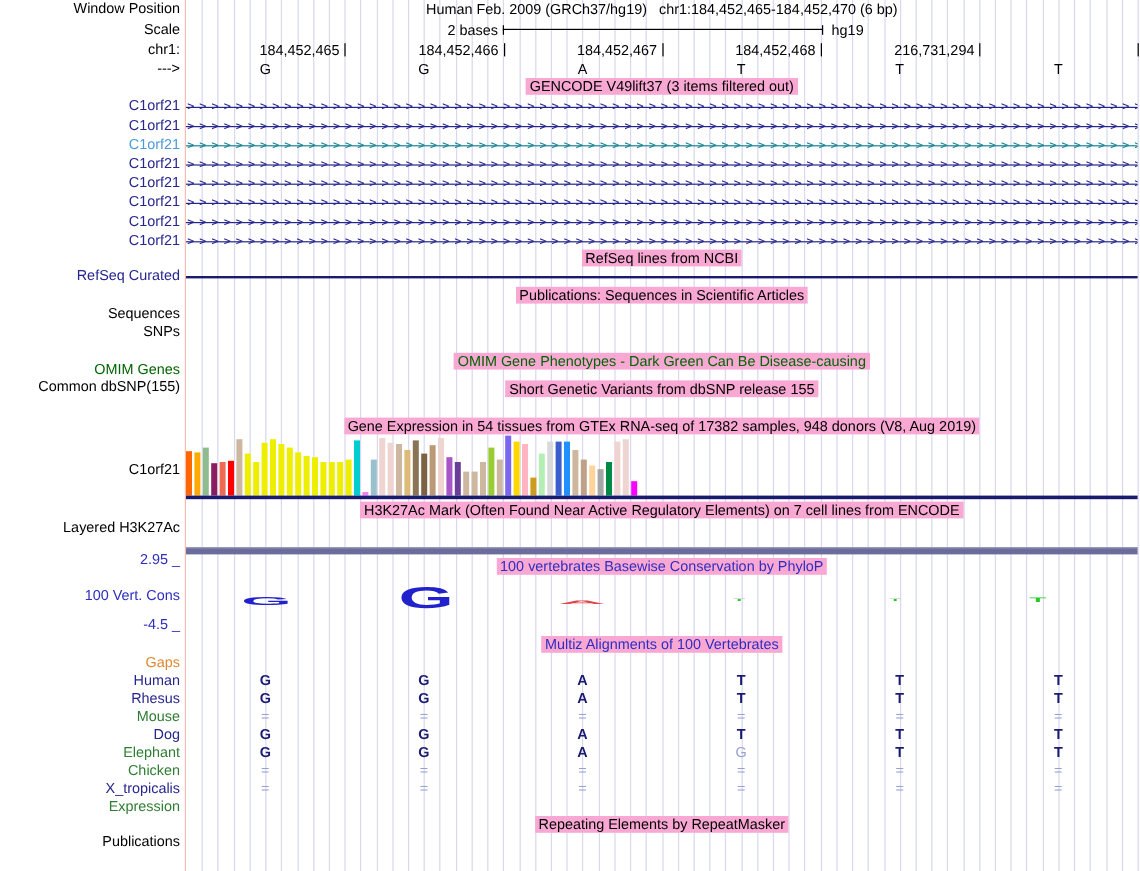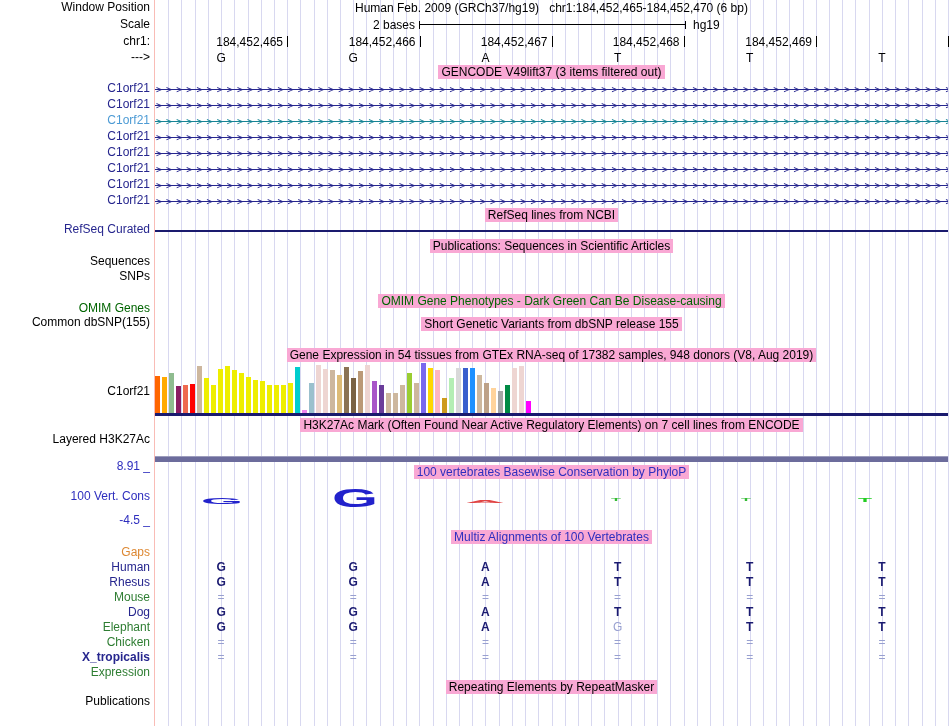--- a/index.html
+++ b/index.html
@@ -111,21 +111,21 @@
 <div class="lbl black" style="top:35px">chr1:</div>
 <div id="ruler">
     <div class="ruler-num" style="left: 175px; top: 35px; width: 108px;">184,452,465</div>
     <div class="tick" style="left: 287px; top: 36px; height: 11px;"></div>
     <div class="ruler-num" style="left: 307.5px; top: 35px; width: 108px;">184,452,466</div>
     <div class="tick" style="left: 419.5px; top: 36px; height: 11px;"></div>
     <div class="ruler-num" style="left: 439.5px; top: 35px; width: 108px;">184,452,467</div>
     <div class="tick" style="left: 551.5px; top: 36px; height: 11px;"></div>
     <div class="ruler-num" style="left: 571.5px; top: 35px; width: 108px;">184,452,468</div>
     <div class="tick" style="left: 683.5px; top: 36px; height: 11px;"></div>
-    <div class="ruler-num" style="left: 704px; top: 35px; width: 108px;">184,452,469</div>
+    <div class="ruler-num" style="left: 704px; top: 35px; width: 108px;">216,731,294</div>
     <div class="tick" style="left: 816px; top: 36px; height: 11px;"></div>
     <div class="tick" style="left: 948px; top: 36px; height: 11px;"></div>
   </div>
 
 <div class="lbl black" style="top:51px">---&gt;</div>
 <div id="baseRow">
     <div class="base-letter" style="left: 221.083px; top: 51px;">G</div>
     <div class="base-letter" style="left: 353.25px; top: 51px;">G</div>
     <div class="base-letter" style="left: 485.417px; top: 51px;">A</div>
     <div class="base-letter" style="left: 617.583px; top: 51px;">T</div>
@@ -248,21 +248,21 @@
     <div class="gtex-bar" style="background: rgb(238, 213, 210); height: 45px;"></div>
     <div class="gtex-bar" style="background: rgb(238, 213, 210); height: 47px;"></div>
     <div class="gtex-bar" style="background: rgb(255, 0, 255); height: 12px;"></div>
   </div>
 <div class="sep-navy" style="top:413px;height:3px"></div>
 
 <div class="ctitle black" style="top:419px"><span>H3K27Ac Mark (Often Found Near Active Regulatory Elements) on 7 cell lines from ENCODE</span></div>
 <div class="lbl black" style="top:433px">Layered H3K27Ac</div>
 <div class="slate-bar" style="top:456px"></div>
 
-<div class="lbl blue" style="top:460px">8.91 _</div>
+<div class="lbl blue" style="top:460px">2.95 _</div>
 <div class="ctitle blue" style="top:466px"><span>100 vertebrates Basewise Conservation by PhyloP</span></div>
 <div class="lbl blue" style="top:490px">100 Vert. Cons</div>
 <div class="lbl blue" style="top:514px">-4.5 _</div>
 <svg class="overlay" id="phylopSvg" width="950" height="726">
     <text x="222" y="504" text-anchor="middle" textLength="42" lengthAdjust="spacingAndGlyphs" font-size="9.7" font-family="&quot;Liberation Sans&quot;,sans-serif" font-weight="bold" fill="#2222CC">G</text>
     <text x="355" y="507" text-anchor="middle" textLength="46" lengthAdjust="spacingAndGlyphs" font-size="25.0" font-family="&quot;Liberation Sans&quot;,sans-serif" font-weight="bold" fill="#2222CC">G</text>
     <text x="485" y="503" text-anchor="middle" textLength="40" lengthAdjust="spacingAndGlyphs" font-size="4.2" font-family="&quot;Liberation Sans&quot;,sans-serif" font-weight="bold" fill="#E04444">A</text>
     <text x="616" y="501" text-anchor="middle" textLength="10" lengthAdjust="spacingAndGlyphs" font-size="2.8" font-family="&quot;Liberation Sans&quot;,sans-serif" font-weight="bold" fill="#33BB33">T</text>
     <text x="746" y="501" text-anchor="middle" textLength="10" lengthAdjust="spacingAndGlyphs" font-size="2.8" font-family="&quot;Liberation Sans&quot;,sans-serif" font-weight="bold" fill="#33BB33">T</text>
     <text x="865" y="502" text-anchor="middle" textLength="14" lengthAdjust="spacingAndGlyphs" font-size="5.6" font-family="&quot;Liberation Sans&quot;,sans-serif" font-weight="bold" fill="#22CC22">T</text>
@@ -306,21 +306,21 @@
     <div class="mz-cell mz-pale" style="left: 617.583px; top: 621px;">G</div>
     <div class="mz-cell mz-navy" style="left: 749.75px; top: 621px;">T</div>
     <div class="mz-cell mz-navy" style="left: 881.917px; top: 621px;">T</div>
     <div class="lbl" style="top: 636px; color: rgb(46, 125, 50);">Chicken</div>
     <div class="mz-cell mz-pale" style="left: 221.083px; top: 636px;">=</div>
     <div class="mz-cell mz-pale" style="left: 353.25px; top: 636px;">=</div>
     <div class="mz-cell mz-pale" style="left: 485.417px; top: 636px;">=</div>
     <div class="mz-cell mz-pale" style="left: 617.583px; top: 636px;">=</div>
     <div class="mz-cell mz-pale" style="left: 749.75px; top: 636px;">=</div>
     <div class="mz-cell mz-pale" style="left: 881.917px; top: 636px;">=</div>
-    <div class="lbl" style="top: 651px; color: rgb(38, 38, 142); font-weight: bold;">X_tropicalis</div>
+    <div class="lbl" style="top: 651px; color: rgb(38, 38, 142);">X_tropicalis</div>
     <div class="mz-cell mz-pale" style="left: 221.083px; top: 651px;">=</div>
     <div class="mz-cell mz-pale" style="left: 353.25px; top: 651px;">=</div>
     <div class="mz-cell mz-pale" style="left: 485.417px; top: 651px;">=</div>
     <div class="mz-cell mz-pale" style="left: 617.583px; top: 651px;">=</div>
     <div class="mz-cell mz-pale" style="left: 749.75px; top: 651px;">=</div>
     <div class="mz-cell mz-pale" style="left: 881.917px; top: 651px;">=</div>
     <div class="lbl" style="top: 666px; color: rgb(46, 125, 50);">Expression</div>
   </div>
 
 <div class="ctitle black" style="top:681px"><span>Repeating Elements by RepeatMasker</span></div>

